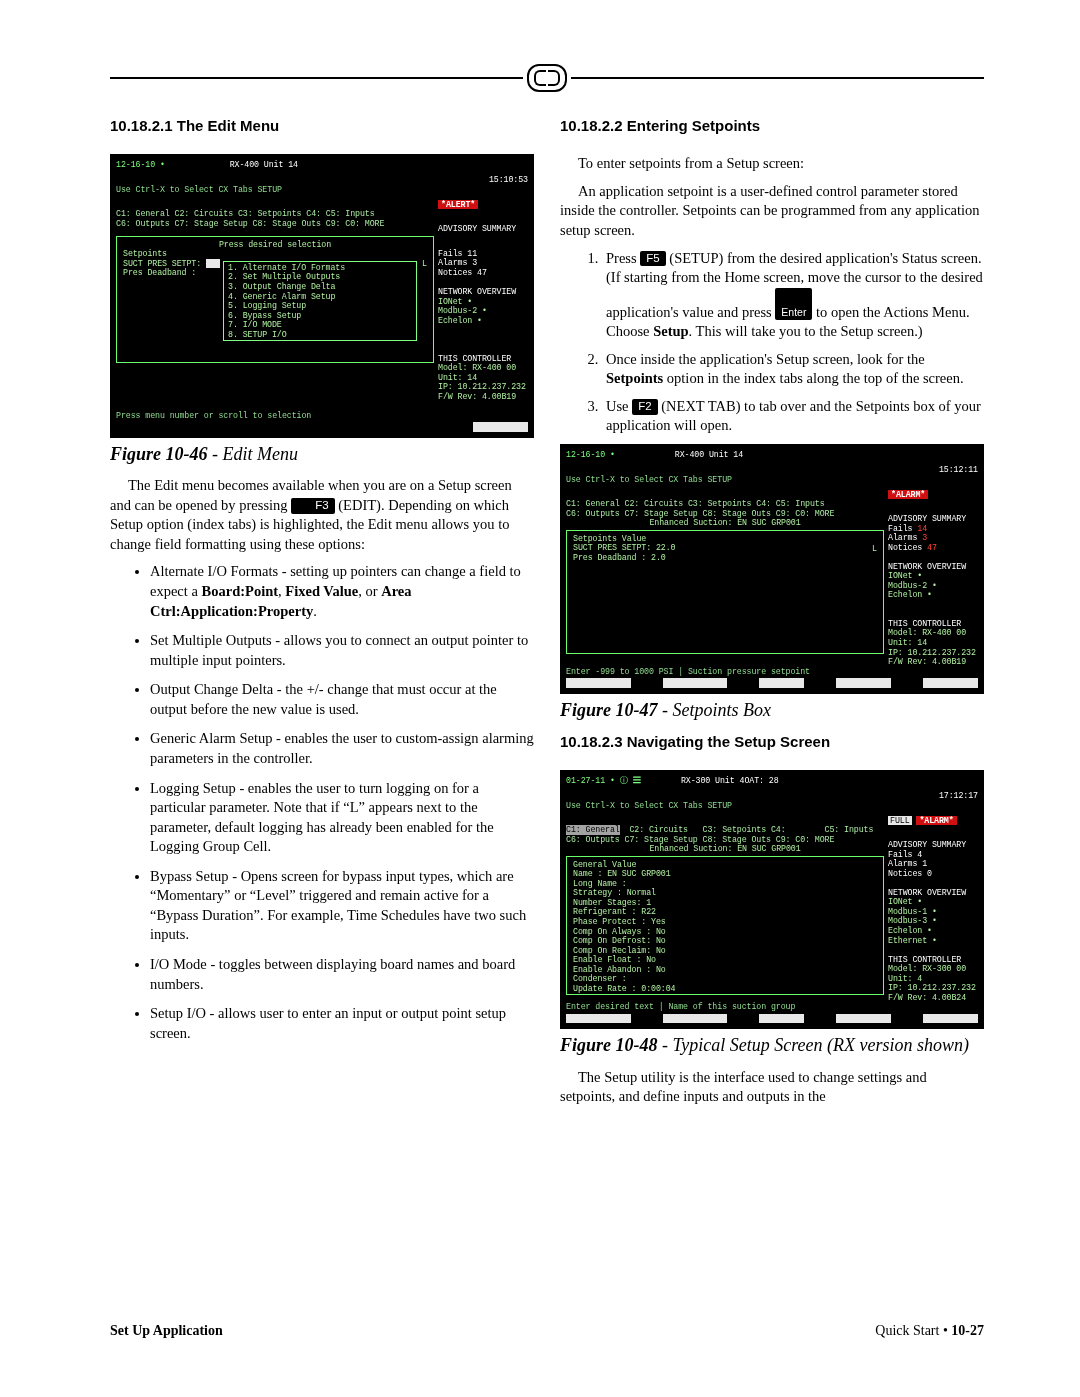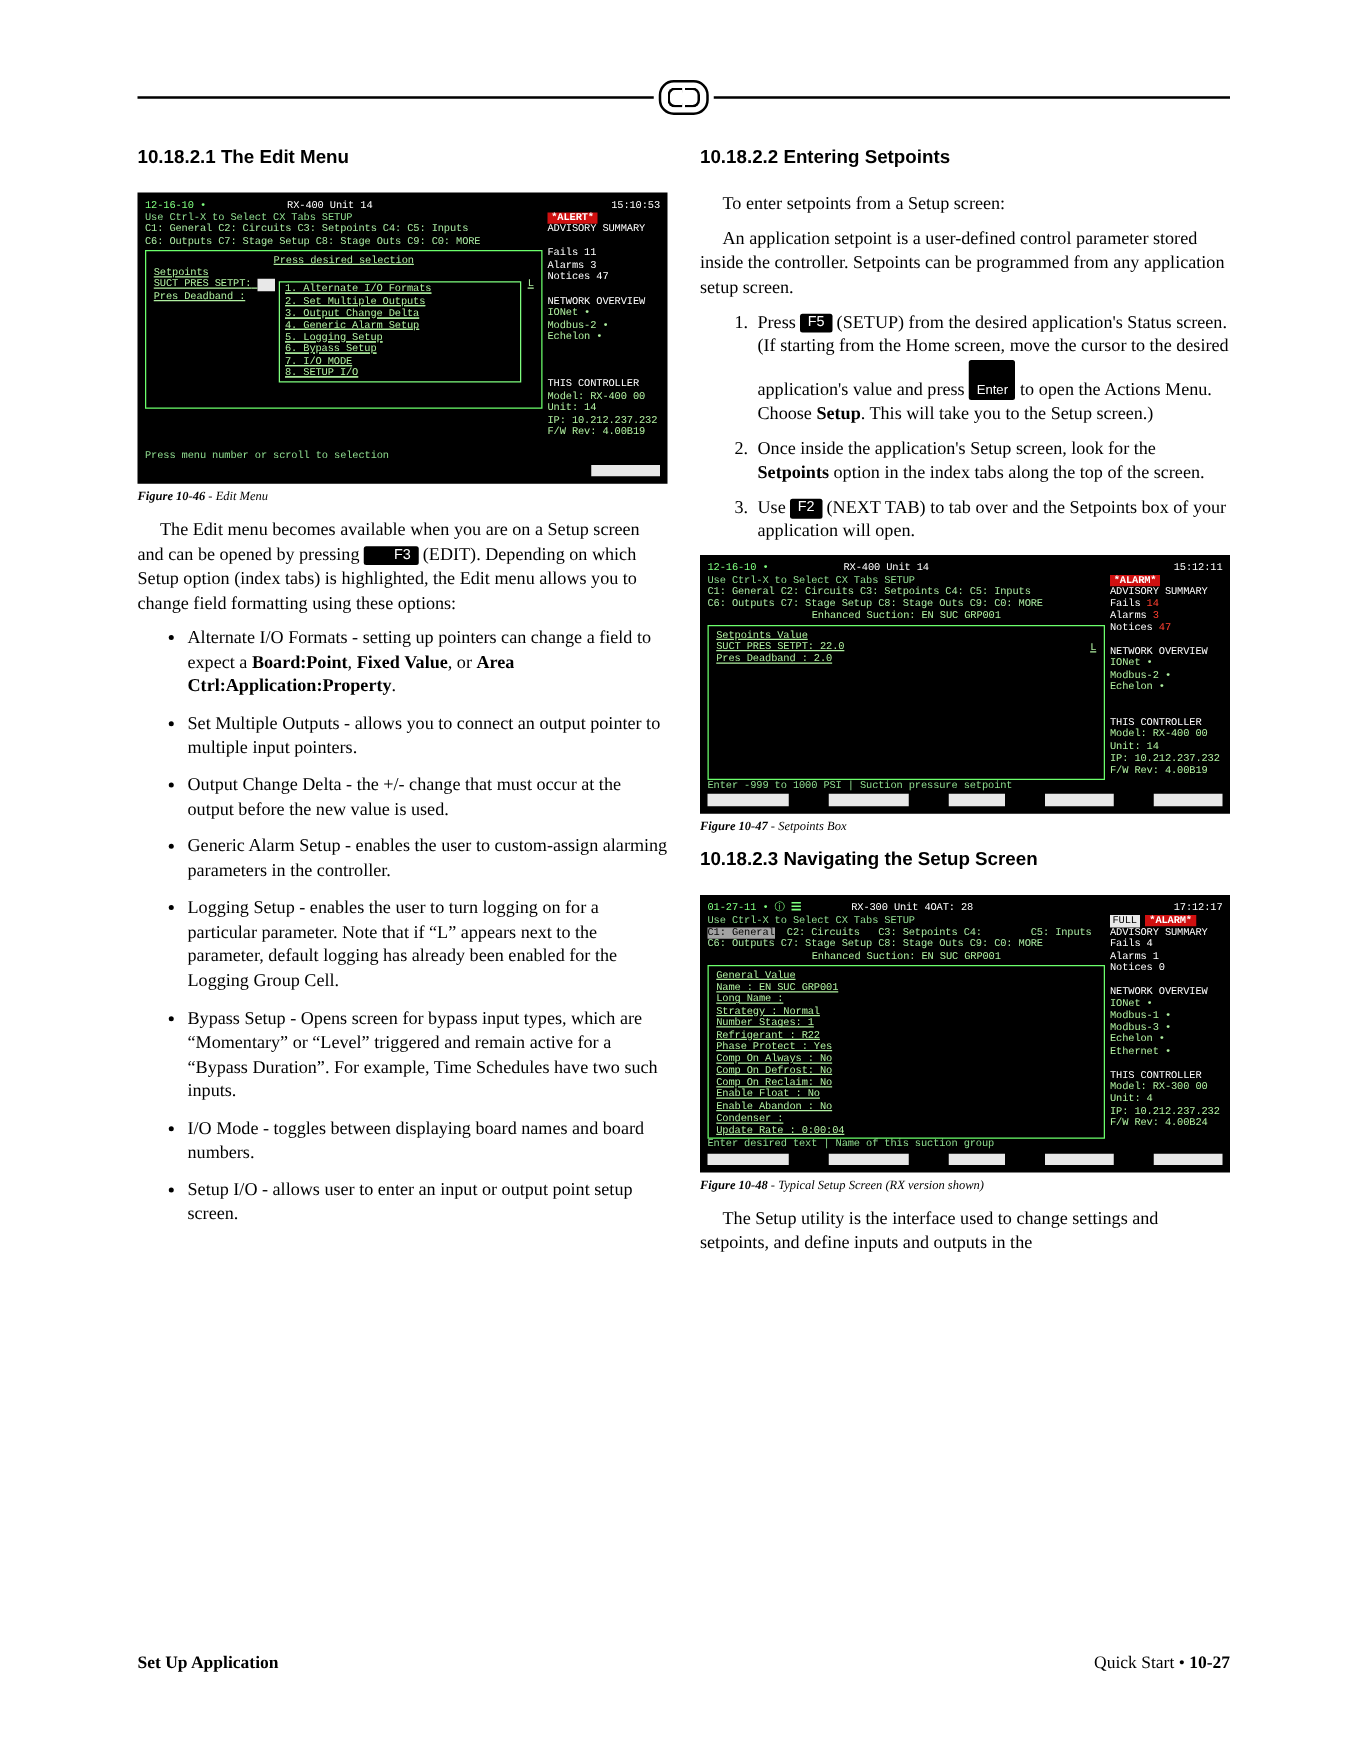--- a/index.html
+++ b/index.html
@@ -81,25 +81,24 @@
     letter-spacing: -0.1px;
   }
   .term .topline { color:#7fff7f; }
   .term .comment { color:#8fdc8f; }
   .term .white { color:#fff; }
   .term .redtxt { color:#ff4030;text-align:center; }
   .term .box {
     border:1px solid #6bff6b;
     padding:3px 6px 4px 6px;
     margin-top:2px;
-    text-decoration:underline;
   }
   .term .row { display:flex; }
   .term .main { flex:1; }
-  .term .side { width:90px; padding-left:4px; }
+  .term .side { width:90px; padding-left:4px;margin-top:15px; }
   .term .hl {
     background:#e8e8e8;
     color:#000;
     padding:0 2px;
     display:inline-block;
   }
   .term .tabs span{
     display:inline-block;
     color:#a8e8a0;
   }
@@ -110,21 +109,21 @@
     padding:0 3px;
   }
   .term .alarm {
     background:#d01010;
     color:#fff;
     padding:0 3px;
     font-weight:bold;
   }
   .figcap {
     font-style: italic;
-    font-size: 10px;
+    font-size: 18px;
     margin: 4px 0 10px 0;
   }
   .figcap b { font-weight:700; font-style:italic; }
   p { margin: 0 0 8px 0; text-align: left; }
   .indent { text-indent: 18px; }
   ul.bullets { margin:4px 0 8px 0; padding-left:40px; }
   ul.bullets li { margin-bottom:10px; }
   ol.steps { margin:4px 0 8px 0; padding-left:42px; }
   ol.steps li { margin-bottom:8px; padding-left:4px; }
   .key {

